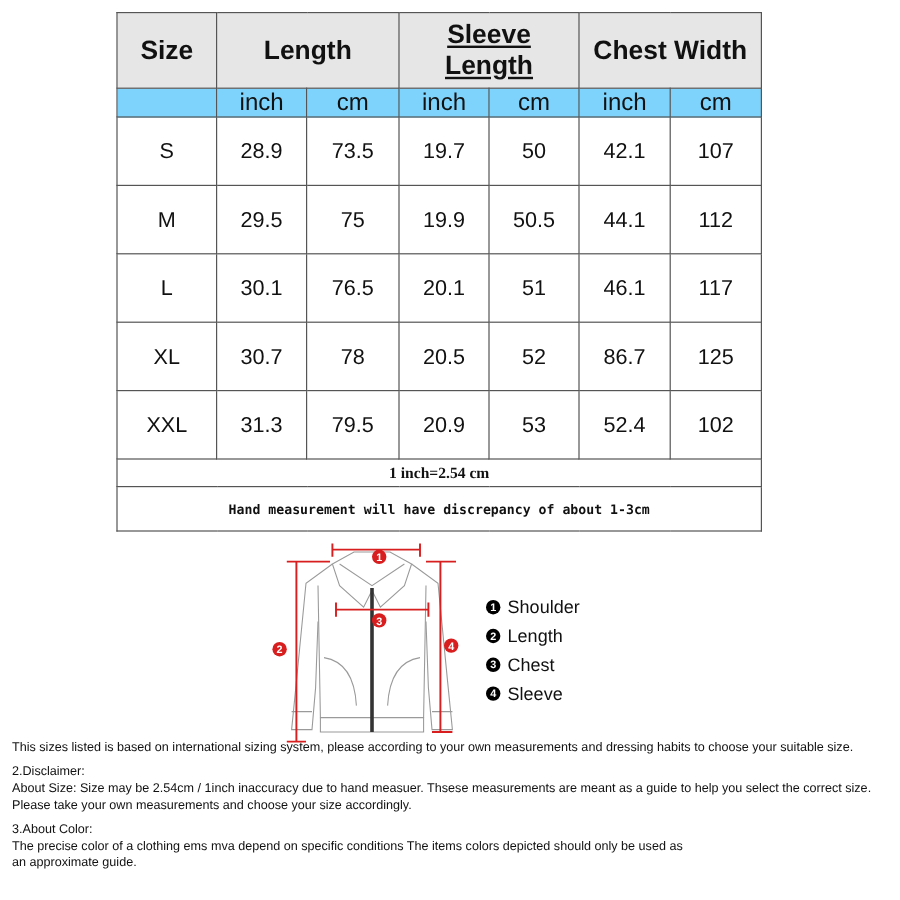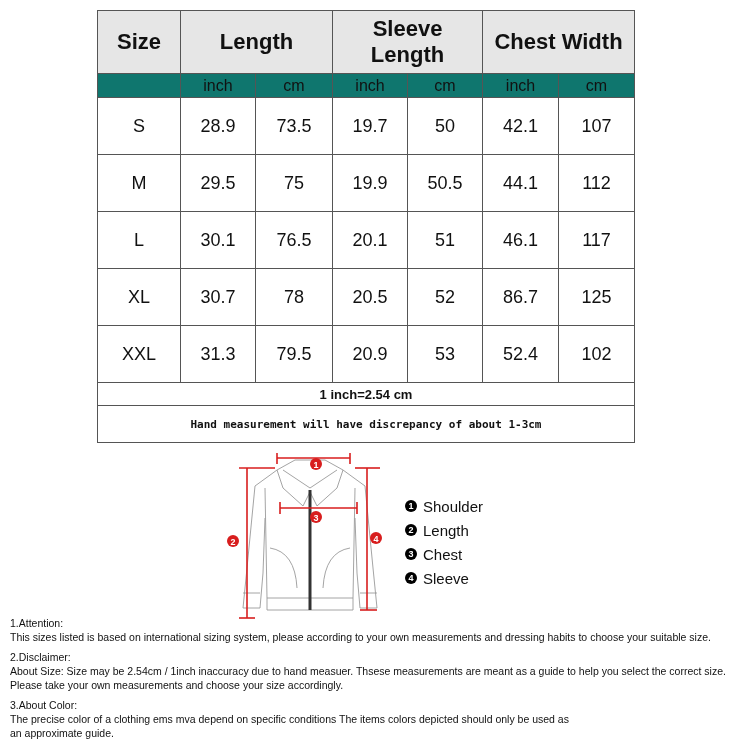--- a/index.html
+++ b/index.html
@@ -1,22 +1,22 @@
 <!DOCTYPE html>
 <html><head>
 <meta charset="utf-8">
 <style>
   html, body { margin:0; padding:0; background:#ffffff; }
   body { width:750px; height:750px; position:relative; overflow:hidden; font-family:"Liberation Sans", sans-serif; color:#111; }
   .size-table { position:absolute; left:97px; top:10px; width:537px; border-collapse:collapse; table-layout:fixed;border-radius:14px; }
   .size-table td { border:1px solid #555; text-align:center; padding:0; }
   .hdr td { background:#e6e6e6; font-weight:bold; font-size:22px; height:62px; line-height:26px; }
-  .sub td { background:#0f766e; font-size:16px; height:23px; line-height:20px; }
+  .sub td { background:#7dd3fc; font-size:20px; height:23px; line-height:20px; }
   .row td { font-size:18px; height:56px; }
-  .note1 td { font-family:Liberation Sans, sans-serif; font-size:13px; height:22px; font-weight:bold; }
+  .note1 td { font-family:Liberation Serif, serif; font-size:13px; height:22px; font-weight:bold; }
   .note2 td { font-family:"DejaVu Sans Mono", monospace; font-size:11px; height:36px; font-weight:bold; }
   .diagram { position:absolute; left:225px; top:448px; width:170px; height:172px; }
   .legend { position:absolute; left:405px; top:494px; font-size:15px; }
   .legend-item { height:24px; display:flex; align-items:center; }
   .badge { display:inline-block; width:12px; height:12px; border-radius:50%; background:#000; color:#fff; font-size:9px; font-weight:bold; line-height:12px; text-align:center; margin-right:6px; }
   .notes { position:absolute; left:10px; top:616px; width:735px; font-size:10.5px; line-height:14px; color:#111; }
   .note-block { margin-bottom:6px; }
   .note-title, .note-line { display:block; }
 </style>
 </head>
@@ -29,21 +29,21 @@
       <col style="width:77px">
       <col style="width:75px">
       <col style="width:75px">
       <col style="width:76px">
       <col style="width:76px">
   </colgroup>
   <tbody>
       <tr class="hdr">
     <td rowspan="1">Size</td>
     <td colspan="2">Length</td>
-    <td colspan="2" style="padding:0 14px;">Sleeve Length</td>
+    <td colspan="2" style="padding:0 14px;text-decoration:underline;">Sleeve Length</td>
     <td colspan="2">Chest Width</td>
   </tr>
   <tr class="sub">
     <td></td>
     <td>inch</td>
     <td>cm</td>
     <td>inch</td>
     <td>cm</td>
     <td>inch</td>
     <td>cm</td>
@@ -165,21 +165,20 @@
     <span>Chest</span>
   </div>
   <div class="legend-item">
     <span class="badge">4</span>
     <span>Sleeve</span>
   </div>
 </div>
 
 <div class="notes">
   <div class="note-block">
-    <span class="note-title">1.Attention:</span>
     <span class="note-line">This sizes listed is based on international sizing system, please according to your own measurements and dressing habits to choose your suitable size.</span>
   </div>
   <div class="note-block">
     <span class="note-title">2.Disclaimer:</span>
     <span class="note-line">About Size: Size may be 2.54cm / 1inch inaccuracy due to hand measuer. Thsese measurements are meant as a guide to help you select the correct size.</span>
     <span class="note-line">Please take your own measurements and choose your size accordingly.</span>
   </div>
   <div class="note-block">
     <span class="note-title">3.About Color:</span>
     <span class="note-line">The precise color of a clothing ems mva depend on specific conditions The items colors depicted should only be used as</span>

